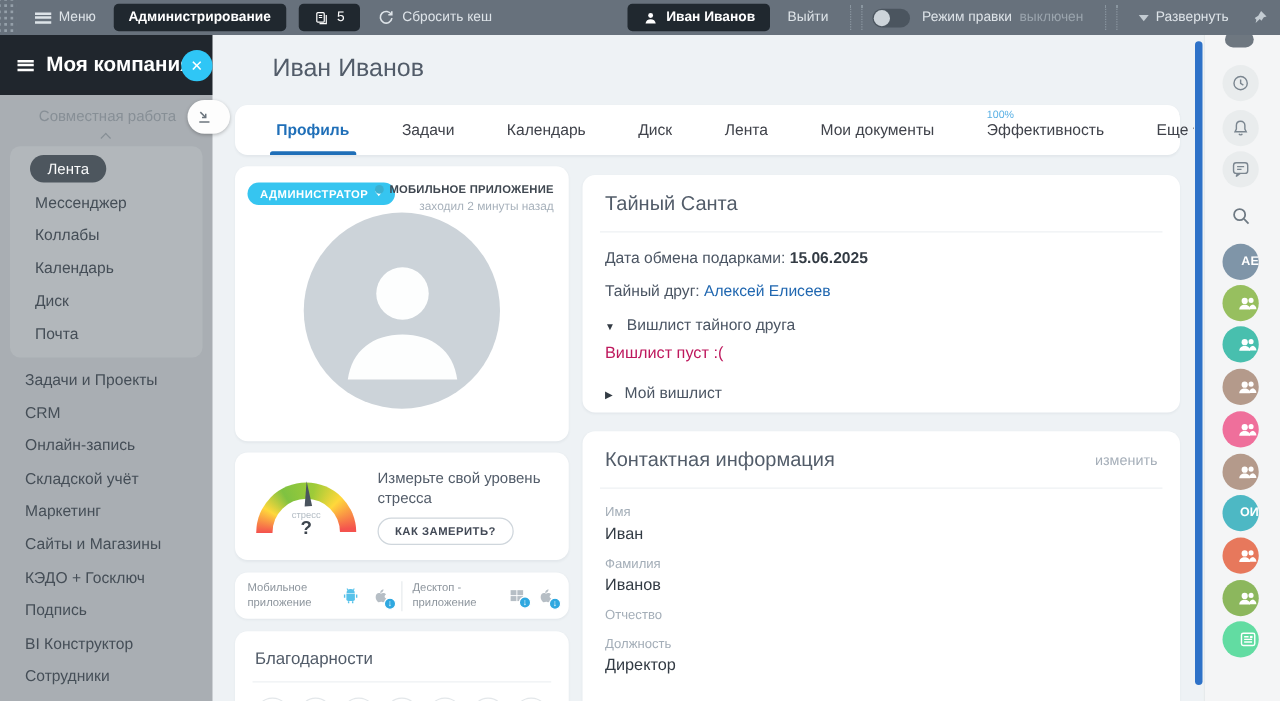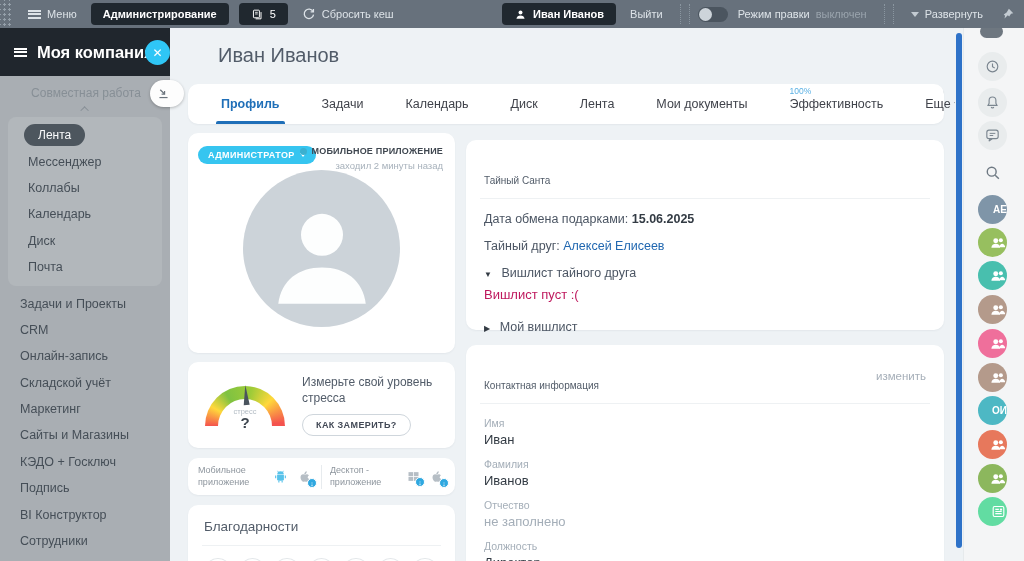--- a/index.html
+++ b/index.html
@@ -96,21 +96,21 @@
               color:#fff; font-size:7px; line-height:10px; text-align:center; border:1px solid #fff; }
   
   .thanks-card { left:18px; top:477px; width:267px; height:100px; padding:14px 16px; }
   .thanks-title { font-size:13.5px; color:#525c69; }
   .thanks-hr { height:1px; background:#eef1f3; margin:11px -2px 12px; }
   .medals { display:flex; gap:7px; }
   .medal { width:29px; height:29px; border-radius:50%; border:1px solid #e3e7ea; color:#c9d0d6; font-size:11px;
            display:flex; align-items:center; justify-content:center; cursor:pointer; }
   
   .santa-card { left:296px; top:112px; width:478px; height:190px; padding:15px 18px; }
-  .card-title { font-size:10px; color:#525c69;margin-top:20px; }
+  .card-title { font-size:16px; color:#525c69; }
   .card-hr { height:1px; background:#eef1f3; margin:12px -4px 13px; }
   .santa-row { font-size:12.5px; color:#4b5563; margin-bottom:13px; }
   .santa-row b { color:#333b44; }
   .link { color:#2067b0; cursor:pointer; }
   .tri { font-size:8px; color:#333b44; margin-right:6px; }
   .santa-empty { font-size:13px; color:#be185d; margin:-6px 0 18px 0; }
   
   .contact-card { left:296px; top:317px; width:478px; height:260px; padding:15px 18px; }
   .contact-head { display:flex; justify-content:space-between; align-items:center; }
   .edit-link { font-size:11.5px; color:#a6afb9; cursor:pointer; }
@@ -480,21 +480,20 @@
       <div class="field">
         <div class="lab">Имя</div>
         <div class="val">Иван</div>
       </div>
       <div class="field">
         <div class="lab">Фамилия</div>
         <div class="val">Иванов</div>
       </div>
       <div class="field">
         <div class="lab">Отчество</div>
-        <div class="val empty">не заполнено</div>
       </div>
       <div class="field">
         <div class="lab">Должность</div>
         <div class="val">Директор</div>
       </div>
 
     </div>
   </div>
 
   <div class="scrollbar"></div>

